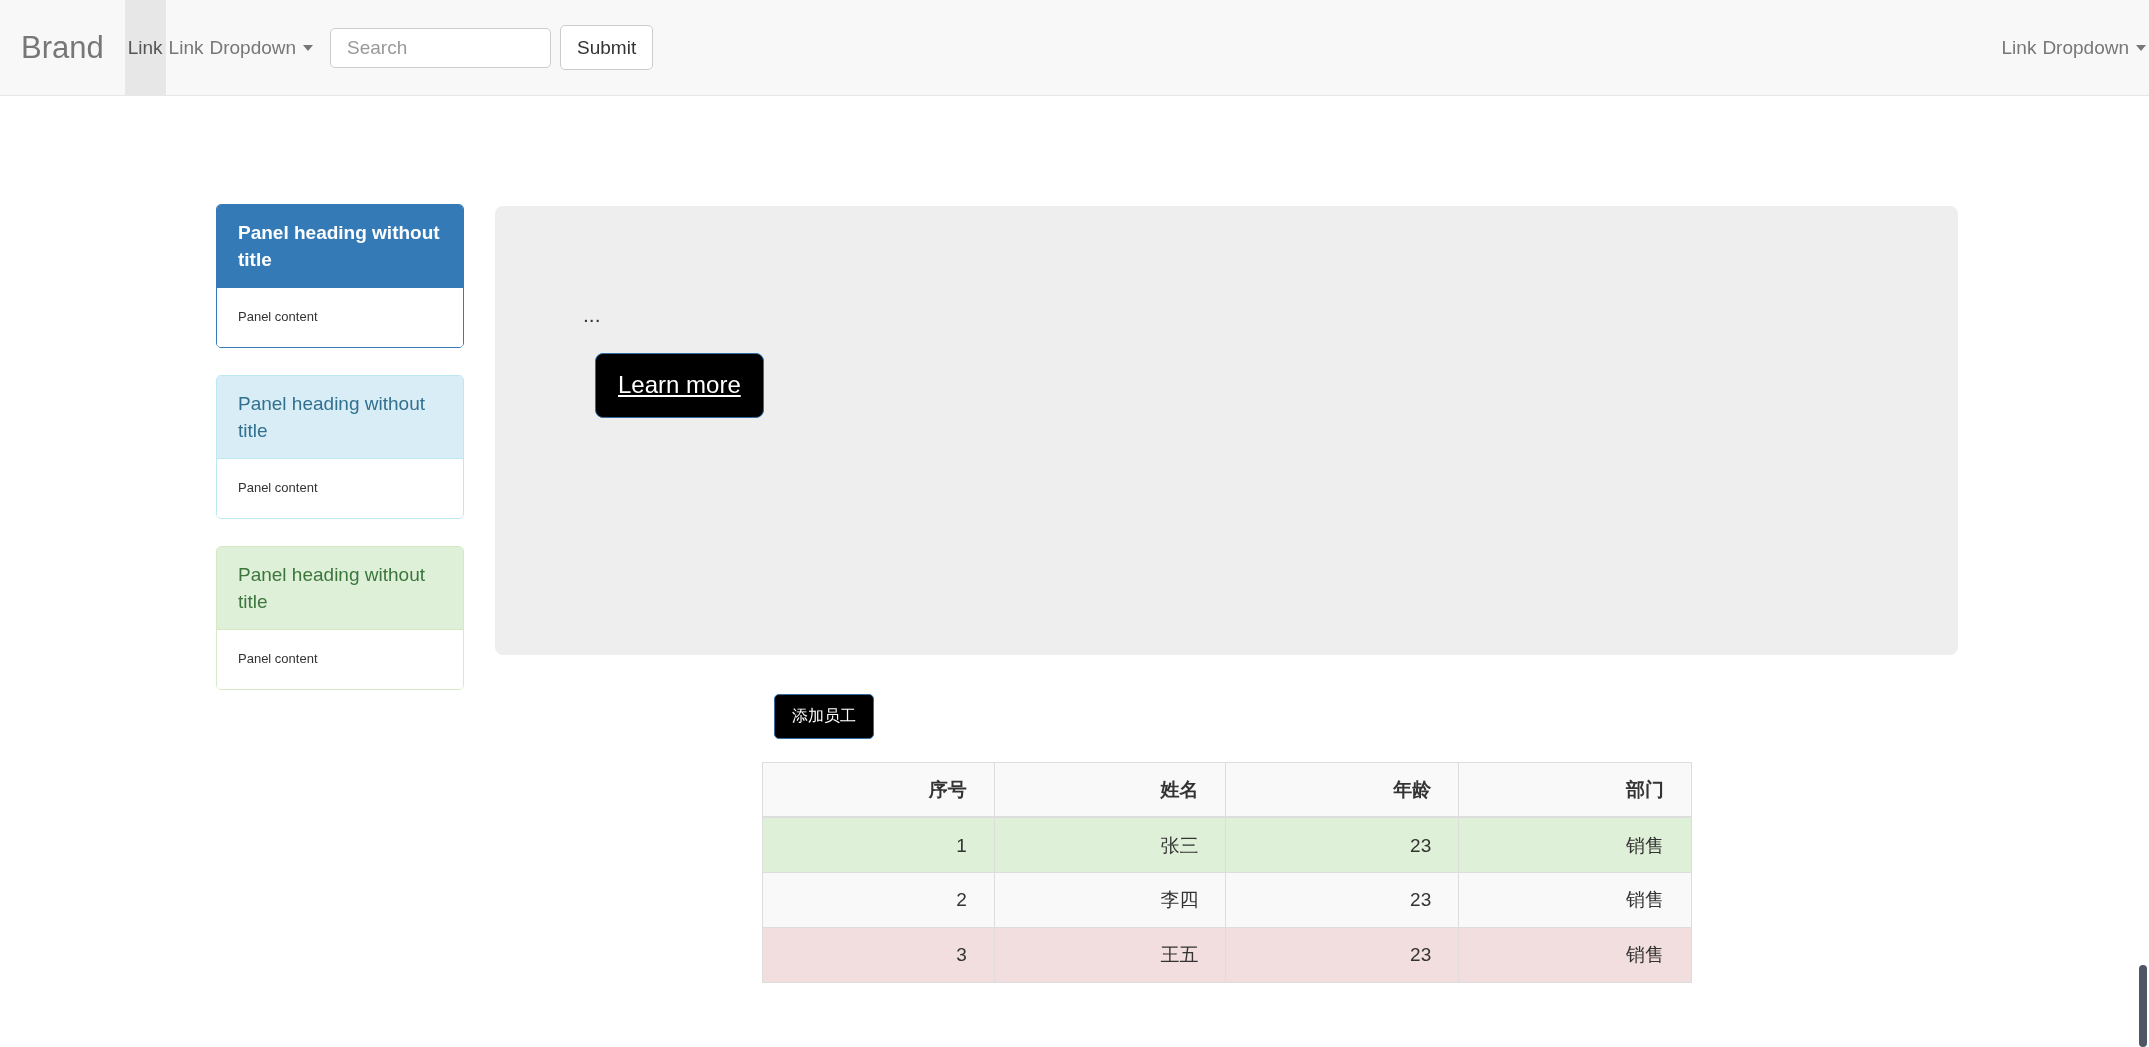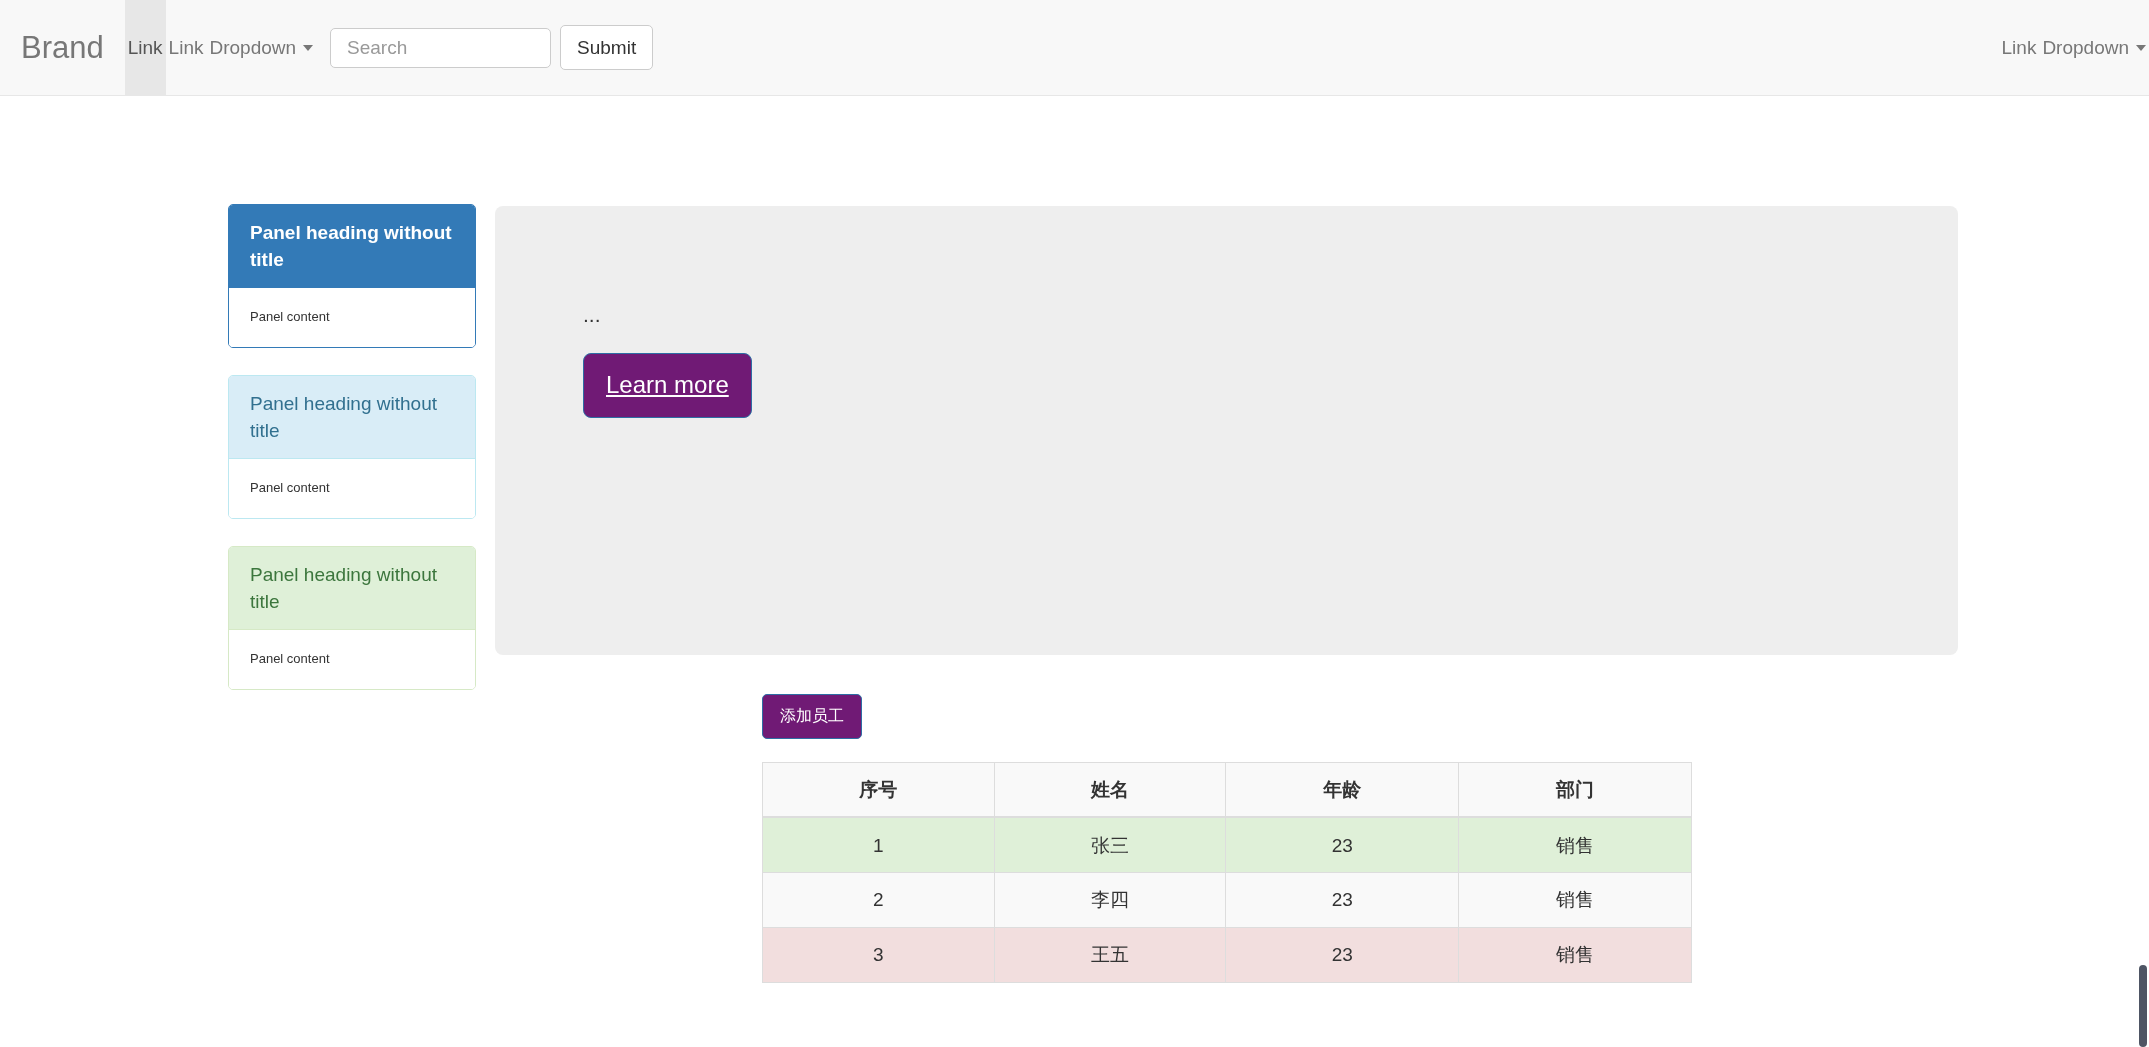--- a/index.html
+++ b/index.html
@@ -103,40 +103,41 @@
     border: 1px solid transparent;
     cursor: pointer;
     white-space: nowrap;
   }
   .btn-default {
     background: #ffffff;
     border-color: #cccccc;
     color: #333333;
   }
   .btn-primary {
-    background: #701a75;
+    background: #000000;
     border-color: #2e6da4;
     color: #ffffff;
+    margin-left: 12px;
   }
   .navbar-right {
     margin-left: auto;
     display: flex;
     align-items: stretch;
   }
 
   
   .page-wrap {
     position: relative;
     width: 100%;
   }
 
   
   .panels-col {
     position: absolute;
-    left: 228px;
+    left: 216px;
     top: 108px;
     width: 248px;
   }
   .panel {
     box-sizing: border-box;
     margin-bottom: 27px;
     background: #ffffff;
     border: 1px solid transparent;
     border-radius: 5px;
     overflow: hidden;
@@ -227,22 +228,22 @@
   table.data-table {
     width: 930px;
     border-collapse: collapse;
     background: #ffffff;
     font-size: 19px;
   }
   table.data-table th,
   table.data-table td {
     box-sizing: border-box;
     border: 1px solid #dddddd;
-    padding: 12px 15px;
-    text-align: center;
+    padding: 12px 27px;
+    text-align: right;
     vertical-align: middle;
     height: 55px;
   }
   table.data-table th {
     background: #f9f9f9;
     font-weight: bold;
     color: #333333;
     border-bottom-width: 2px;
     border-bottom-color: #dddddd;
   }

